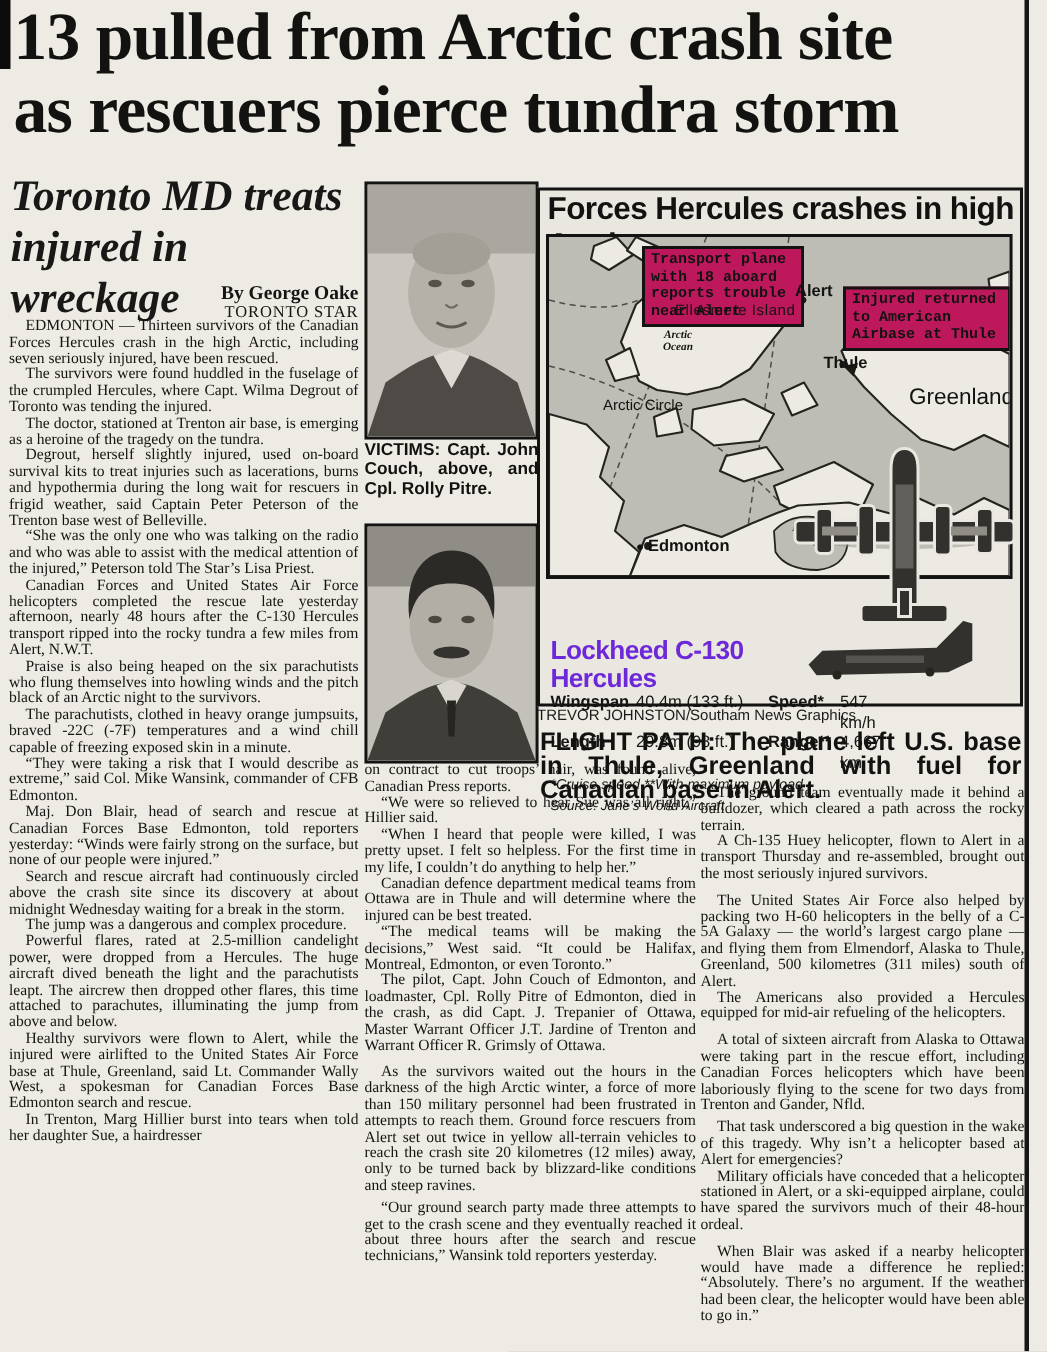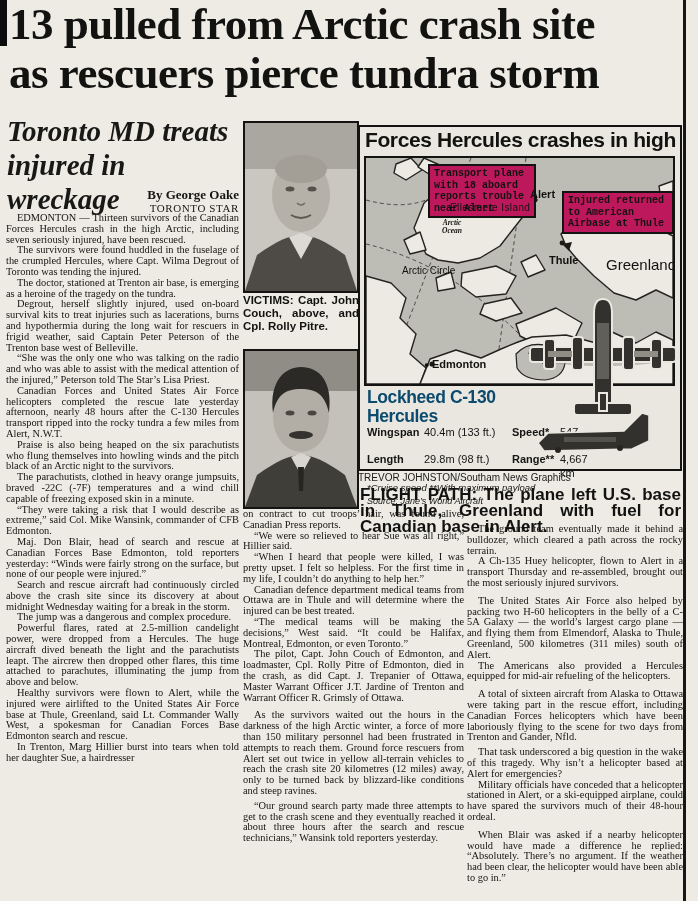--- a/index.html
+++ b/index.html
@@ -46,21 +46,21 @@
   .maplabel{position:absolute;font-family:"Liberation Sans",sans-serif;color:#121210;white-space:nowrap;}
   .lbl{font-size:10px;} .lblb{font-size:11px;font-weight:bold;}
   .lbl-ital{font-style:italic;font-weight:bold;font-size:7.5px;line-height:8px;
             font-family:"Liberation Serif",serif;white-space:pre-line;text-align:center;}
   .callout{position:absolute;background:#be185d;border:2px solid #131311;padding:2px 4px;
            font-family:Liberation Mono, monospace;font-weight:bold;font-size:10px;
            line-height:11.5px;color:#121210;white-space:normal;}
   .edm-dot::before{content:"● ";font-size:9px;}
 
   .spec{position:absolute;left:7px;top:261px;width:200px;font-family:"Liberation Sans",sans-serif;}
-  .spec-title{font-weight:bold;font-size:17.5px;letter-spacing:-0.4px;line-height:19px;color:#0c4a6e;}
+  .spec-title{font-weight:bold;font-size:17.5px;letter-spacing:-0.4px;line-height:19px;color:#6d28d9;margin-top:36px;}
   .spec-row{display:grid;grid-template-columns:57px 88px 48px 1fr;font-size:11px;line-height:13.5px;width:230px;}
   .spec-row .sl{font-weight:bold;}
   .spec-note{font-style:italic;font-size:9.5px;line-height:12px;margin-top:2px;}
   .spec-src{font-style:italic;font-size:9px;line-height:11px;margin-top:2px;}
 
   .plane-art{position:absolute;right:2px;top:168px;width:150px;height:172px;}
   .credit{position:absolute;left:358px;top:472px;width:320px;text-align:left;
           font-family:"Liberation Sans",sans-serif;font-size:10px;color:#1a1a18;}
   .flightpath{position:absolute;left:360px;top:487px;width:321px;
       font-family:"Liberation Sans",sans-serif;font-weight:bold;font-size:17px;
@@ -170,21 +170,21 @@
         <circle cx="196" cy="85" r="2.4" fill="#1b1a17"></circle>
         <circle cx="66" cy="206" r="2.6" fill="#1b1a17"></circle>
       </svg>
 
       <div class="callout" style="left:62px;top:6px;width:96px;">Transport plane with 18 aboard reports trouble near Alert</div>
       <div class="callout" style="left:196px;top:33px;width:100px;">Injured returned to American Airbase at Thule</div>
       <div class="maplabel lblb" style="left:164px;top:30px;">Alert</div>
       <div class="maplabel lbl" style="left:84px;top:44px;letter-spacing:0.4px;">Ellesmere Island</div>
       <div class="maplabel lbl-ital" style="left:76px;top:61px;">Arctic
 Ocean</div>
-      <div class="maplabel lblb" style="left:183px;top:96px;">Thule</div>
+      <div class="maplabel lblb" style="left:183px;top:78px;">Thule</div>
       <div class="maplabel lbl" style="left:240px;top:98px;font-size:15px;">Greenland</div>
       <div class="maplabel lbl" style="left:36px;top:107px;">Arctic Circle</div>
       <div class="maplabel lbl-ital" style="left:162px;top:190px;">Hudson
 Bay</div>
       <div class="maplabel lblb edm-dot" style="left:58px;top:200px;"><span>Edmonton</span></div>
     </div>
 
     <div class="spec">
       <div class="spec-title">Lockheed C-130 Hercules</div>
       <div class="spec-row">

